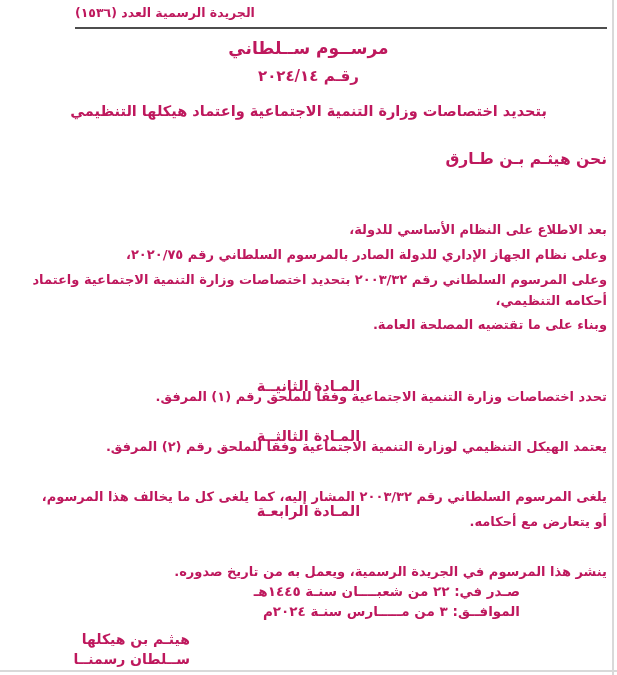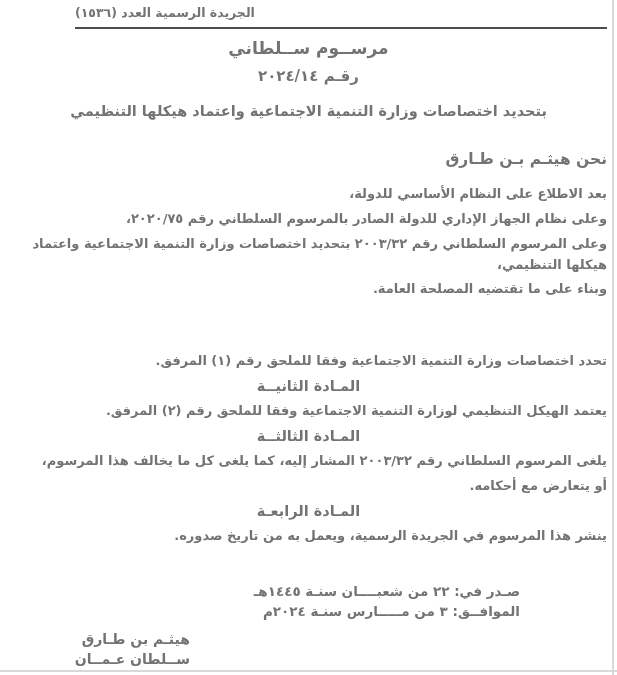--- a/index.html
+++ b/index.html
@@ -4,21 +4,21 @@
 <style>
   * { margin:0; padding:0; box-sizing:border-box; }
   html, body { background:#ffffff; }
   .page {
     position:relative;
     width:617px; height:675px;
     background:#ffffff;
     direction:rtl;
     font-family:"DejaVu Sans", sans-serif;
     font-weight:bold;
-    color:#737373;
+    color:#be185d;
     overflow:hidden;
   }
   .edge-right  { position:absolute; top:0; bottom:0; right:3px; width:2px; background:#d9d9d9; }
   .edge-bottom { position:absolute; left:0; right:0; bottom:3px; height:2px; background:#d9d9d9; }
 
   .gazette-header {
     position:absolute; top:5px; left:75px;
     font-size:12.5px; white-space:nowrap;
   }
   .header-rule {
@@ -32,21 +32,21 @@
   .title-subject { top:95px;  font-size:14.5px;margin-top:8px; }
 
   .issuer {
     position:absolute; top:150px; right:10px;
     display:flex; column-gap:96px;
     font-size:15.5px; white-space:nowrap;
   }
 
   .body-line {
     position:absolute; right:10px; left:10px;
-    text-align:right; font-size:13px; white-space:nowrap;
+    text-align:right; font-size:13px; white-space:nowrap;margin-top:36px;
   }
   .article-heading { position:absolute; left:10px; right:10px; text-align:center; font-size:14.5px; white-space:nowrap; }
 
   .issued-block {
     position:absolute; top:581px; right:97px;
     text-align:right; font-size:13.5px; line-height:20px; white-space:nowrap;
   }
   .signature-block {
     position:absolute; top:629px; left:60px; width:130px;
     text-align:left; font-size:14px; line-height:20px; white-space:nowrap;
@@ -68,21 +68,21 @@
   <div class="centered title-number">رقـم ٢٠٢٤/١٤</div>
   <div class="centered title-subject">بتحديد اختصاصات وزارة التنمية الاجتماعية واعتماد هيكلها التنظيمي</div>
 
   <div class="issuer">
     <span>نحن هيثـم بـن طـارق</span>
   </div>
 
   <div class="body-line" style="top:186px">بعد الاطلاع على النظام الأساسي للدولة،</div>
   <div class="body-line" style="top:211px">وعلى نظام الجهاز الإداري للدولة الصادر بالمرسوم السلطاني رقم ٢٠٢٠/٧٥،</div>
   <div class="body-line" style="top:236px">وعلى المرسوم السلطاني رقم ٢٠٠٣/٣٢ بتحديد اختصاصات وزارة التنمية الاجتماعية واعتماد</div>
-  <div class="body-line" style="top:257px">هيكلها التنظيمي،</div>
+  <div class="body-line" style="top:257px">أحكامه التنظيمي،</div>
   <div class="body-line" style="top:281px">وبناء على ما تقتضيه المصلحة العامة.</div>
 
 
   <div class="body-line" style="top:353px">تحدد اختصاصات وزارة التنمية الاجتماعية وفقا للملحق رقم (١) المرفق.</div>
 
   <div class="article-heading" style="top:378px">المـادة الثانيــة</div>
   <div class="body-line" style="top:403px">يعتمد الهيكل التنظيمي لوزارة التنمية الاجتماعية وفقا للملحق رقم (٢) المرفق.</div>
 
   <div class="article-heading" style="top:428px">المـادة الثالثــة</div>
   <div class="body-line" style="top:453px">يلغى المرسوم السلطاني رقم ٢٠٠٣/٣٢ المشار إليه، كما يلغى كل ما يخالف هذا المرسوم،</div>
@@ -90,17 +90,17 @@
 
   <div class="article-heading" style="top:503px">المـادة الرابعـة</div>
   <div class="body-line" style="top:528px">ينشر هذا المرسوم في الجريدة الرسمية، ويعمل به من تاريخ صدوره.</div>
 
   <div class="issued-block">
     <div>صـدر في: ٢٢ من شعبــــان سنـة ١٤٤٥هـ</div>
     <div>الموافــق:  ٣ من مـــــارس سنـة ٢٠٢٤م</div>
   </div>
 
   <div class="signature-block">
-    <div>هيثـم بن طـارق</div>
-    <div>ســلطان عـمــان</div>
+    <div>هيثـم بن هيكلها</div>
+    <div>ســلطان رسمنــا</div>
   </div>
 
 </div>
 
 </body></html>

